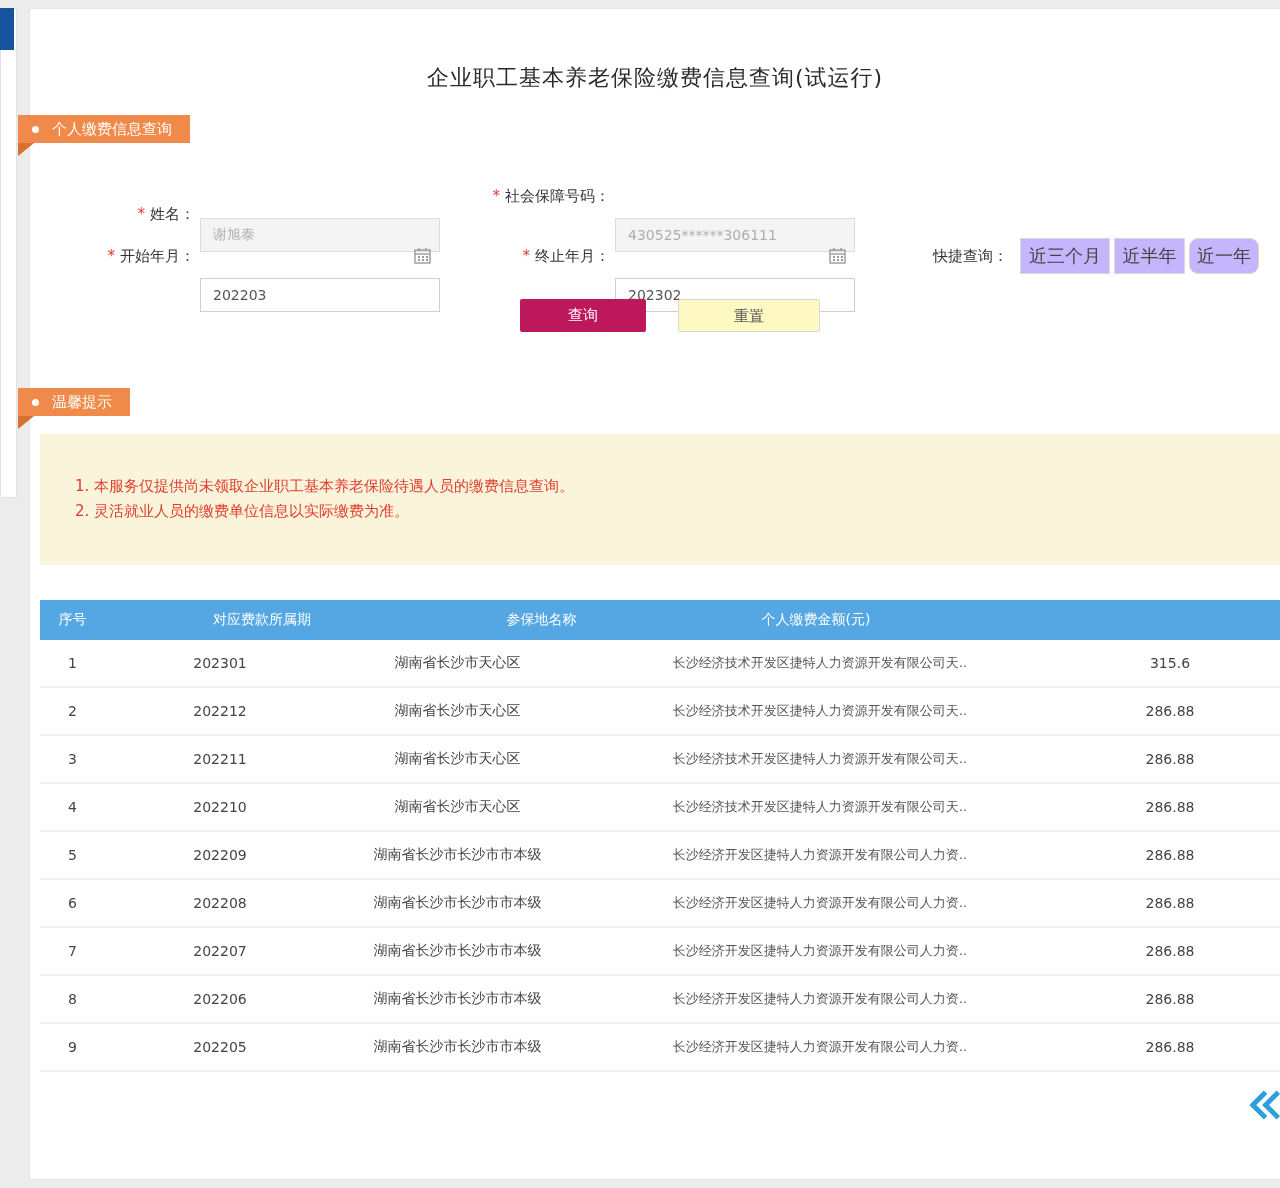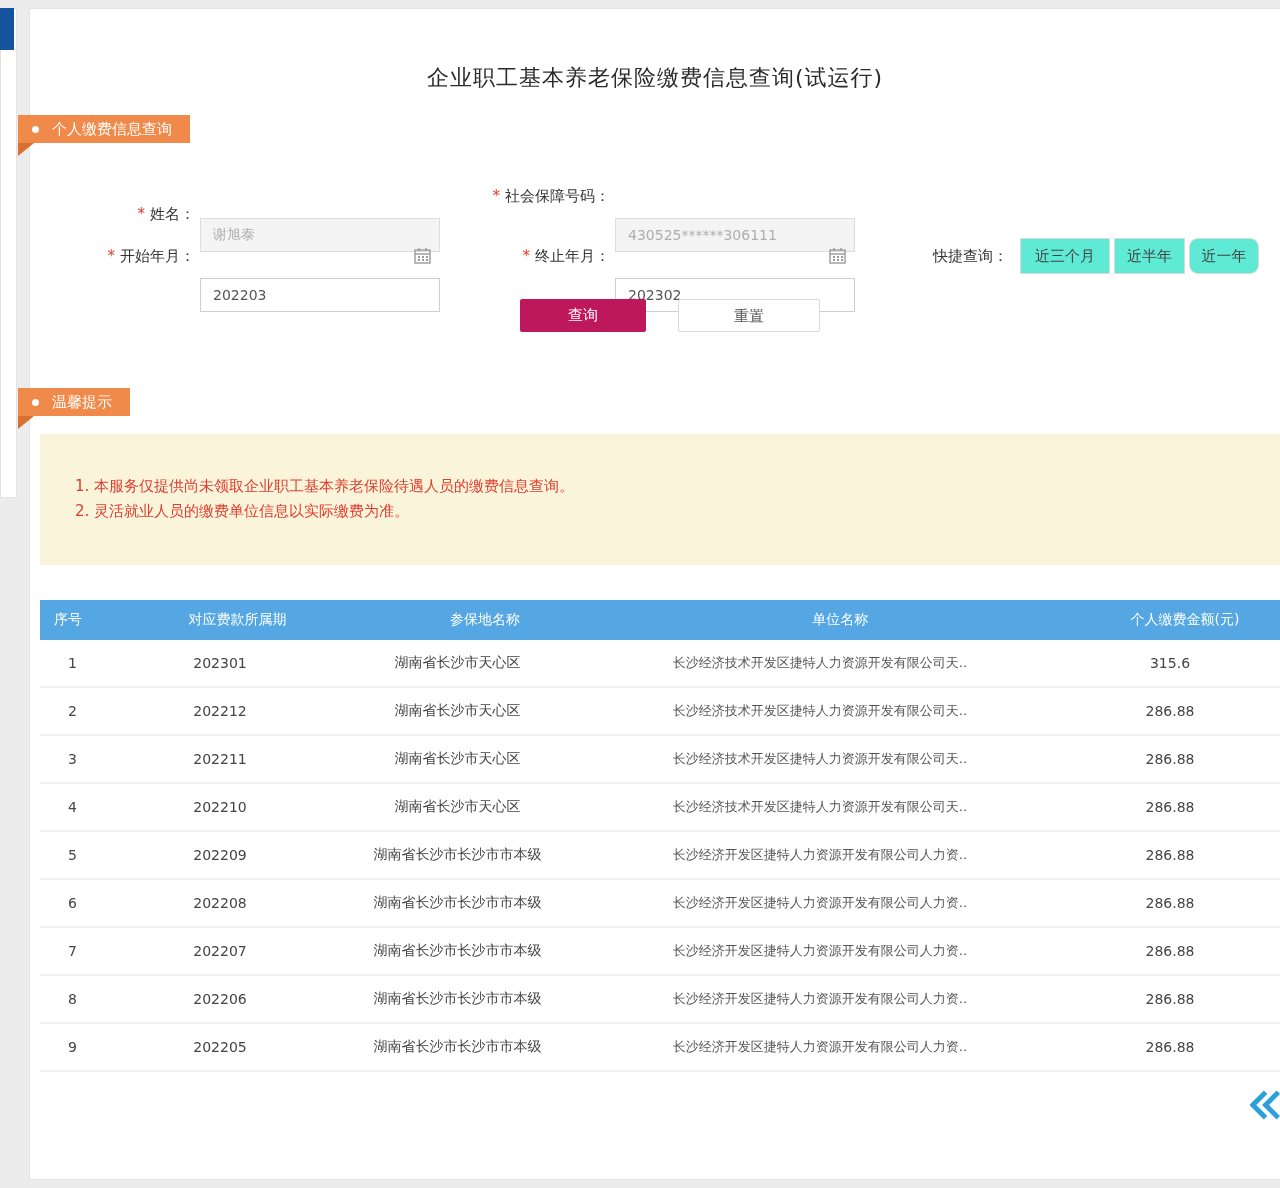--- a/index.html
+++ b/index.html
@@ -50,31 +50,31 @@
   .txt-input.disabled { background:#f4f4f4; border-color:#dcdcdc; color:#aeaeae; padding-right:12px; }
   .in-name  { left:200px; top:178px; }
   .in-ssn   { left:615px; top:178px; }
   .in-start { left:200px; top:238px; }
   .in-end   { left:615px; top:238px; }
 
   .cal-icon { position:absolute; top:247px; width:17px; height:17px; cursor:pointer; }
   .cal-start { left:414px; }
   .cal-end   { left:829px; }
 
-  .quick-btn { position:absolute; top:238px; height:36px; background:#5eead4;
-    border:1px solid #d9d9d9; font-size:15px; color:#444; text-align:center;
+  .quick-btn { position:absolute; top:238px; height:36px; background:#c4b5fd;
+    border:1px solid #d9d9d9; font-size:18px; color:#444; text-align:center;
     line-height:34px; cursor:pointer; }
   .qb-0 { left:1020px; width:90px; }
   .qb-1 { left:1114px; width:71px; }
   .qb-2 { left:1189px; width:70px;border-radius:9px; }
 
   .btn { position:absolute; top:299px; height:33px; font-size:15px; text-align:center;
     line-height:33px; border-radius:2px; cursor:pointer; }
   .btn-query { left:520px; width:126px; background:#be185d; color:#fff; }
-  .btn-reset { left:678px; width:142px; background:#ffffff; color:#555; border:1px solid #d9d9d9; }
+  .btn-reset { left:678px; width:142px; background:#fef9c3; color:#555; border:1px solid #d9d9d9; }
 
   
   .notice { position:absolute; left:40px; top:434px; width:1240px; height:131px;
     background:#faf4db; color:#e03c2d; font-size:15px; line-height:25px;
     padding:40px 20px 0 35px; }
 
   
   .table { position:absolute; left:40px; top:600px; width:1240px; }
   .tr { display:flex; align-items:center; height:48px; background:#fff;
     border-bottom:2px solid #f0f0f0; }
@@ -170,21 +170,20 @@
   <div class="notice">
     <div>1. 本服务仅提供尚未领取企业职工基本养老保险待遇人员的缴费信息查询。</div>
     <div>2. 灵活就业人员的缴费单位信息以实际缴费为准。</div>
   </div>
 
   <div class="table">
     <div class="tr thead">
       <div class="th c0">序号</div>
       <div class="th c1">对应费款所属期</div>
       <div class="th c2">参保地名称</div>
-      <div class="th c3">单位名称</div>
       <div class="th c4">个人缴费金额(元)</div>
     </div>
 
     <div class="tr">
       <div class="td c0">1</div>
       <div class="td c1">202301</div>
       <div class="td c2">湖南省长沙市天心区</div>
       <div class="td c3">长沙经济技术开发区捷特人力资源开发有限公司天..</div>
       <div class="td c4">315.6</div>
     </div>

